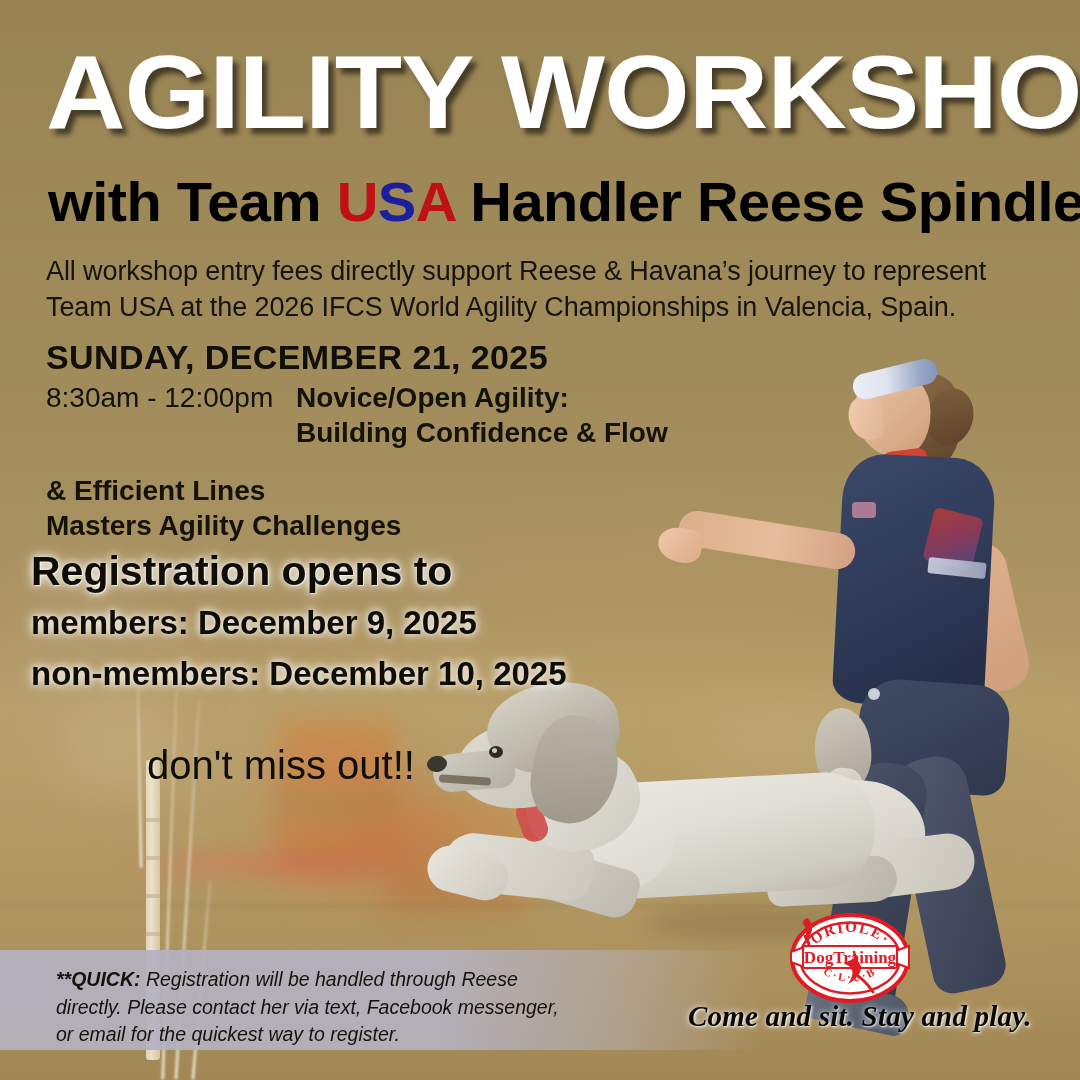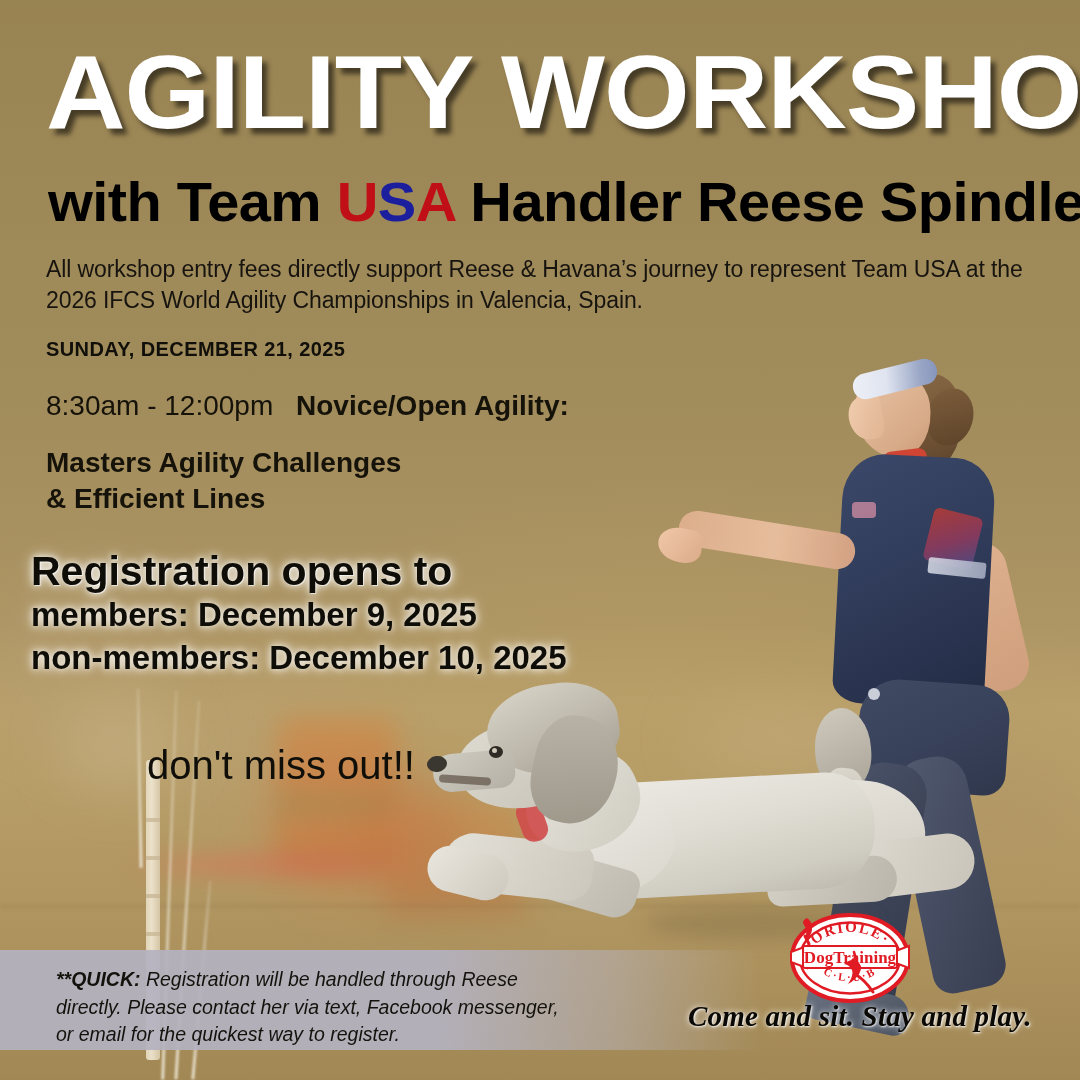--- a/index.html
+++ b/index.html
@@ -155,41 +155,41 @@
     font-weight:700;font-size:56px;line-height:1;letter-spacing:-.5px;
     color:#000000;white-space:nowrap;
     transform:scaleX(1.03);transform-origin:left center;
   }
   .subtitle .u{color:#c00f16;}
   .subtitle .s{color:#1b1f9e;}
   .subtitle .a{color:#c00f16;}
 
   .intro{
     position:absolute;left:46px;top:254px;width:1000px;
-    font-size:23px;line-height:1.33;color:#17140f;font-weight:400;
+    font-size:27px;line-height:1.33;color:#17140f;font-weight:400;
     letter-spacing:-.1px;
   }
 
   .dateline{
     position:absolute;left:46px;top:338px;
-    font-size:20px;font-weight:700;color:#110f0a;letter-spacing:.4px;
+    font-size:34px;font-weight:700;color:#110f0a;letter-spacing:.4px;
   }
 
   .sched{position:absolute;left:46px;top:380px;width:680px;}
-  .sched-row{display:flex;margin-bottom:22px;margin-top:8px;}
+  .sched-row{display:flex;margin-bottom:22px;}
   .sched-time{width:250px;flex:0 0 250px;font-size:28px;line-height:1.26;color:#151209;}
   .sched-desc{font-size:28px;line-height:1.26;color:#151209;font-weight:bold;}
 
   .reg{position:absolute;left:31px;top:550px;width:640px;}
   .reg-head{
     font-size:41px;font-weight:700;color:#0f0d08;line-height:1.06;
     text-shadow:0 0 7px rgba(255,255,255,.95),0 0 14px rgba(255,255,255,.8),1px 1px 0 rgba(255,255,255,.6);
   }
   .reg-line{
-    font-size:33px;font-weight:700;color:#0f0d08;line-height:1.22;margin-top:2px;
+    font-size:33px;font-weight:700;color:#0f0d08;line-height:1.22;margin-top:10px;
     text-shadow:0 0 7px rgba(255,255,255,.95),0 0 13px rgba(255,255,255,.75);
   }
 
   .quick{position:absolute;left:46px;top:740px;width:470px;text-align:center;}
   .quick-l1{font-size:40px;line-height:1.28;color:#100e09;white-space:nowrap;}
   .quick-l1 b{font-weight:700;}
   .quick-l2{font-size:40px;line-height:1.28;color:#100e09;}
 
   
   .note-band{
@@ -299,26 +299,27 @@
 
     <div class="intro">All workshop entry fees directly support Reese &amp; Havana’s journey to represent Team USA at the 2026 IFCS World Agility Championships in Valencia, Spain.</div>
 
     <div class="dateline">SUNDAY, DECEMBER 21, 2025</div>
 
     <div class="sched">
       <div class="sched-row">
         <div class="sched-time">8:30am - 12:00pm</div>
         <div class="sched-desc">
           <div>Novice/Open Agility:</div>
+          <div>Building Confidence &amp; Flow</div>
         </div>
       </div>
       <div class="sched-row">
         <div class="sched-desc">
+          <div>&amp; Efficient Lines</div>
           <div>Masters Agility Challenges</div>
-          <div>&amp; Efficient Lines</div>
         </div>
       </div>
     </div>
 
     <div class="reg">
       <div class="reg-head">Registration opens to</div>
       <div class="reg-line">members: December 9, 2025</div>
       <div class="reg-line">non-members: December 10, 2025</div>
     </div>
 

